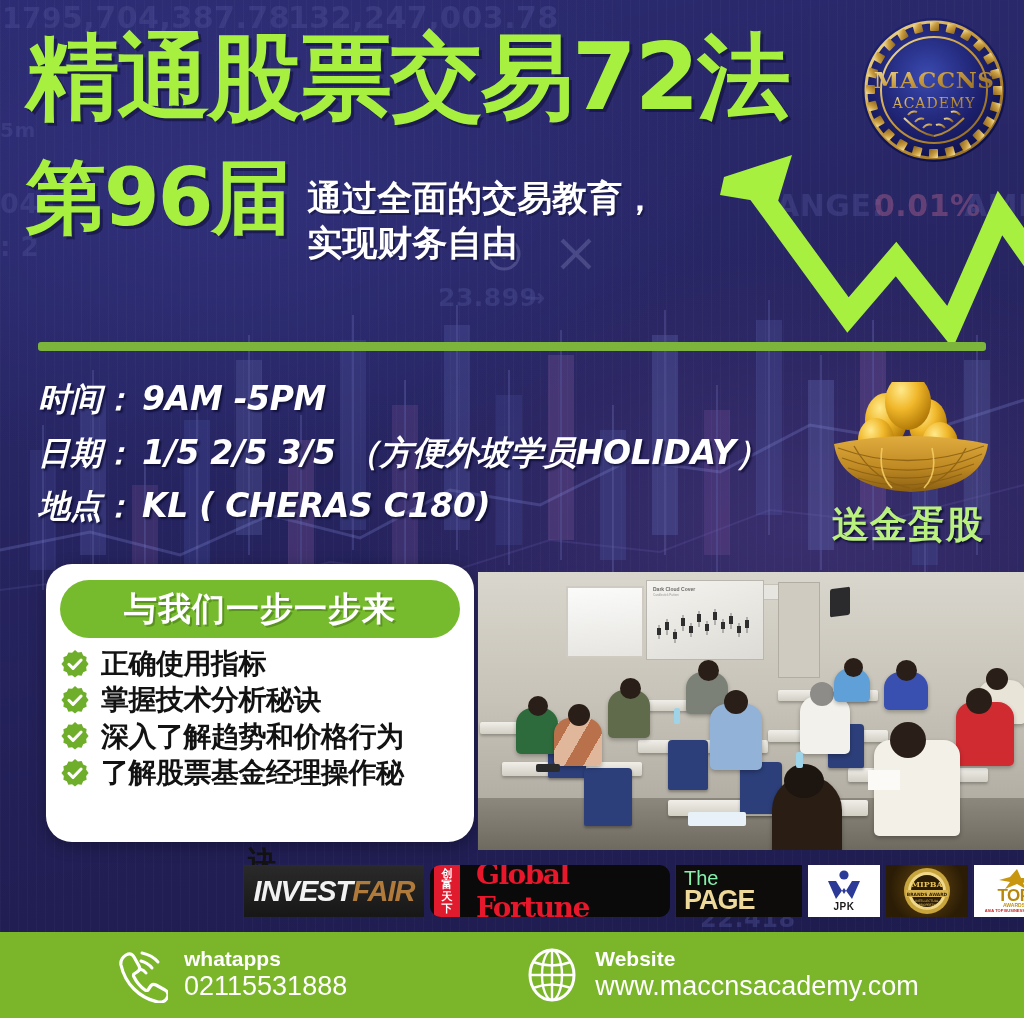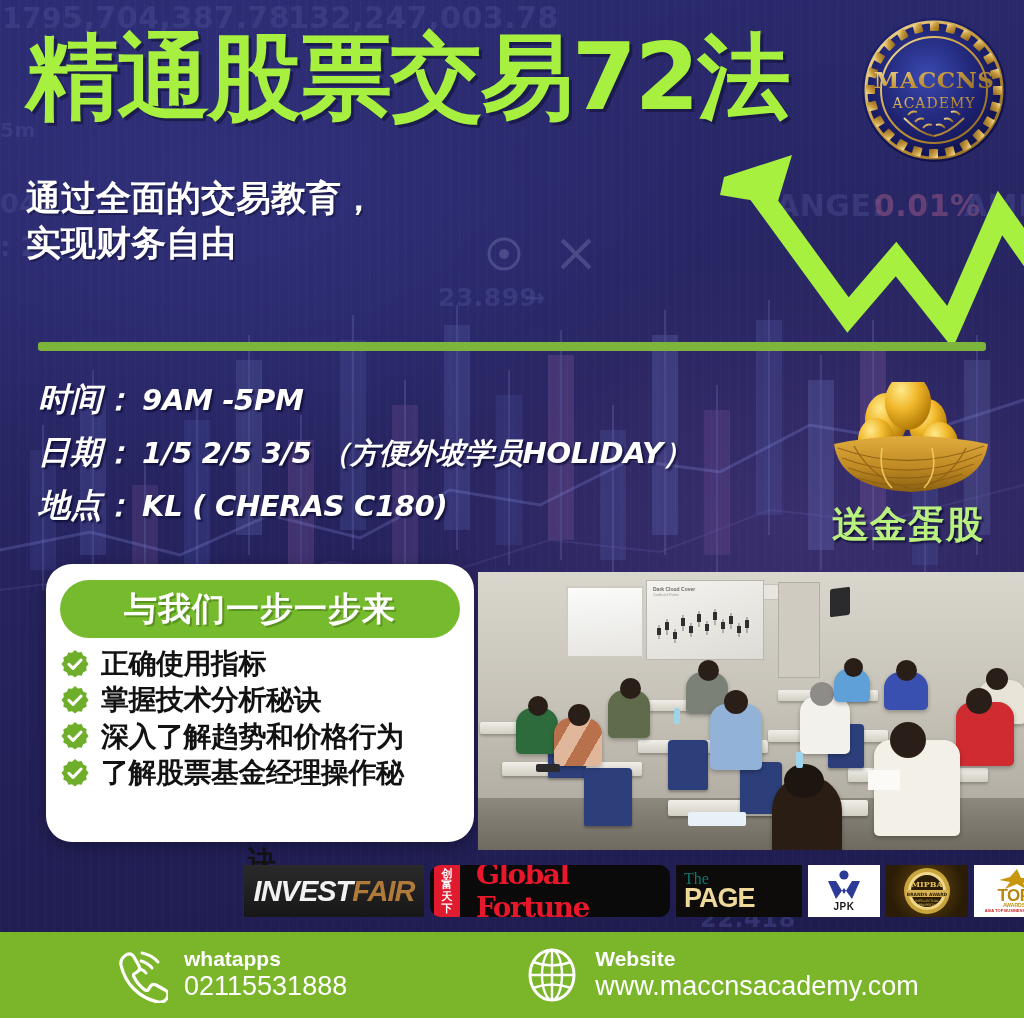--- a/index.html
+++ b/index.html
@@ -68,21 +68,21 @@
 
   
   #info { position:absolute; left:38px; top:378px; width:800px; }
   .info-row {
     display:flex; align-items:baseline; color:#ffffff; font-weight:900;
     margin-bottom:9px; text-shadow:2px 2px 2px rgba(10,10,45,.75);
     font-family:"DejaVu Sans","Liberation Sans",sans-serif;
     font-style:italic;
   }
   .info-label { font-size:32px; margin-right:8px; white-space:nowrap; }
-  .info-value { font-size:29px; white-space:nowrap; letter-spacing:-.3px; }
+  .info-value { font-size:33px; white-space:nowrap; letter-spacing:-.3px; }
 
   
   #nest { position:absolute; right:18px; top:382px; width:190px; height:120px; }
   #nest-caption {
     position:absolute; right:16px; top:500px; width:200px; text-align:center;
     font-size:37px; font-weight:900; color:#b9f07e; letter-spacing:1px;
     text-shadow:2px 2px 2px rgba(10,10,45,.8);
     font-family:"DejaVu Sans","Liberation Sans",sans-serif;
   }
 
@@ -142,21 +142,21 @@
   
   #logos { position:absolute; left:244px; top:862px; width:940px; height:58px; display:flex; align-items:center; gap:6px; }
   .logo { height:52px; display:flex; align-items:center; justify-content:center; overflow:hidden; }
   .lg-investfair { width:180px; background:linear-gradient(180deg,#2a2a2a,#171717); }
   .lg-investfair .i1 { font-size:29px; font-weight:900; color:#f2f2f2; letter-spacing:-1px; font-style:italic; }
   .lg-investfair .i2 { font-size:29px; font-weight:900; color:#b07a3a; letter-spacing:-1px; font-style:italic; }
   .lg-fortune { width:240px; background:#0a0a0a; display:flex; align-items:center; gap:16px; padding-left:4px;border-radius:11px; }
   .lg-fortune .cn { background:#e01b2e; color:#ffffff; font-size:11px; font-weight:900; line-height:1.05; padding:4px 3px; text-align:center; font-family:"DejaVu Sans",sans-serif; }
   .lg-fortune .en { font-size:28px; font-weight:900; color:#e8172b; letter-spacing:-1.5px; font-family:"DejaVu Serif","Liberation Serif",serif; }
   .lg-page { width:126px; background:#0d0c0a; flex-direction:column; align-items:flex-start; padding-left:8px; justify-content:center; }
-  .lg-page .t1 { font-size:16px; font-weight:400; color:#0f766e; line-height:.95; font-family:Liberation Serif, serif; }
+  .lg-page .t1 { font-size:20px; font-weight:400; color:#86efac; line-height:.95; font-family:Liberation Sans, sans-serif; }
   .lg-page .t2 { font-size:27px; font-weight:900; color:#efd99a; line-height:.9; letter-spacing:-1px; }
   .lg-jpk { width:72px; background:#ffffff; flex-direction:column; justify-content:center; gap:1px; }
   .lg-jpk .jt { font-size:10px; font-weight:900; color:#1a1a1a; letter-spacing:.5px; }
   .lg-mipba { width:82px; background:radial-gradient(circle at 50% 45%, #6b4a12 0%, #2a1c05 75%); }
   .lg-top { width:80px; background:#ffffff; flex-direction:column; justify-content:center; }
   .lg-top .tt { font-size:17px; font-weight:900; color:#b8860b; line-height:.85; letter-spacing:-.5px; }
   .lg-top .ts { font-size:5px; font-weight:900; color:#c09010; line-height:1.1; }
   .lg-top .tx { font-size:4px; font-weight:700; color:#cc2222; line-height:1.2; text-align:center; }
 
   
@@ -246,20 +246,21 @@
     <circle cx="26" cy="28" r="5" fill="#b8bce8"></circle>
     <line x1="84" y1="14" x2="112" y2="42" stroke="#b8bce8" stroke-width="4"></line>
     <line x1="112" y1="14" x2="84" y2="42" stroke="#b8bce8" stroke-width="4"></line>
   </svg>
 
   <div id="scanlines"></div>
 
   <div id="headline">精通股票交易72法</div>
 
   <div id="sub-row">
+    <div id="edition">第96届</div>
     <div id="tagline">
       <div>通过全面的交易教育，</div>
       <div>实现财务自由</div>
     </div>
   </div>
 
   <svg id="badge" viewBox="0 0 152 152">
     <defs>
       <radialGradient id="bgrad" cx="45%" cy="40%" r="62%">
         <stop offset="0%" stop-color="#3a4ab0"></stop>

